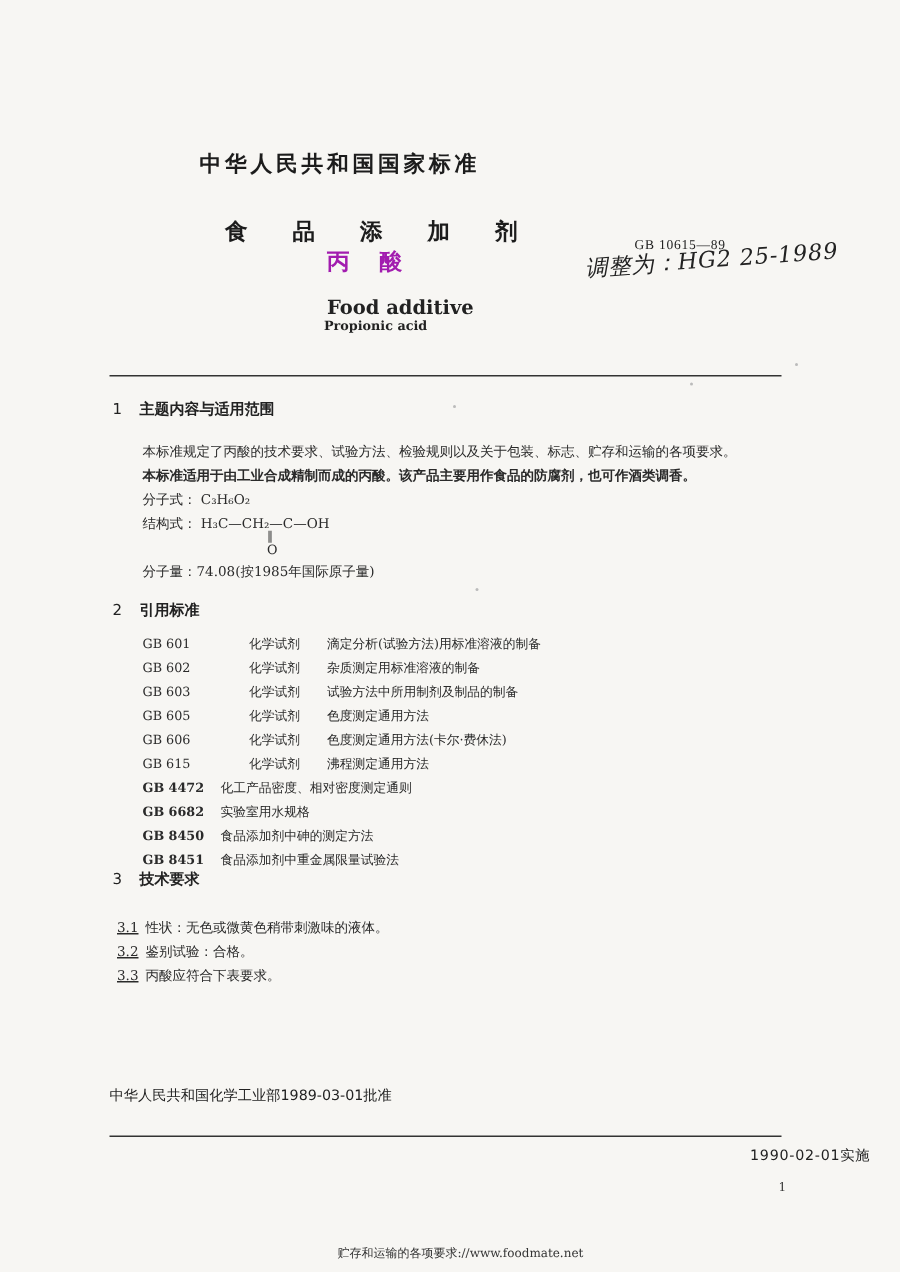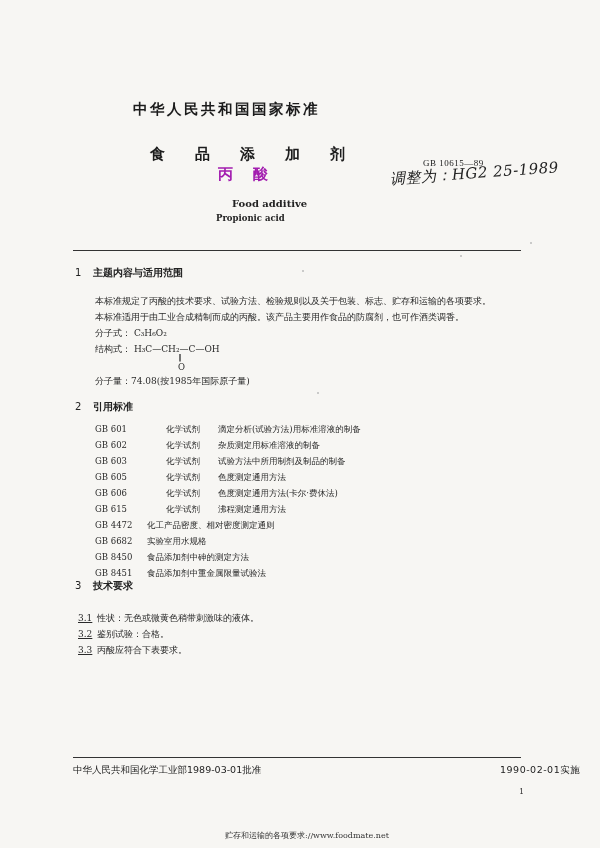--- a/index.html
+++ b/index.html
@@ -9,54 +9,54 @@
       font-family: "DejaVu Serif", "Liberation Serif", serif;
       color: #222;
     }
     .abs { position: absolute; white-space: nowrap; }
     .sans { font-family: "DejaVu Sans", "Liberation Sans", sans-serif; }
     .serif { font-family: "DejaVu Serif", "Liberation Serif", serif; }
 
     #national-std { left: 133px; top: 100px; font-size: 14.5px; font-weight: bold; letter-spacing: 2.5px; color: #1c1c1c; }
     #title-cn { left: 150px; top: 145px; font-size: 15px; font-weight: bold; letter-spacing: 0; color: #1c1c1c; width: 195px; display: flex; justify-content: space-between; }
     #title-sub { left: 218px; top: 165px; font-size: 15px; font-weight: bold; letter-spacing: 20px; color: #a21caf; }
-    #title-en1 { left: 218px; top: 198px; font-size: 10px; font-weight: bold; color: #222; margin-left: 14px; }
+    #title-en1 { left: 218px; top: 198px; font-size: 13px; font-weight: bold; color: #222; }
     #title-en2 { left: 216px; top: 213px; font-size: 8.5px; font-weight: bold; color: #222; }
     #std-number { left: 423px; top: 158px; font-size: 9px; color: #222; letter-spacing: 0.5px; font-family: Liberation Serif, serif; }
     #handwritten { left: 390px; top: 170px; font-size: 15px; font-style: italic; color: #222; font-family: "DejaVu Serif", serif; transform: rotate(-4deg); transform-origin: left center; letter-spacing: 0.5px; }
 
     .hr { position: absolute; height: 0; border-top: 1.4px solid #333; }
     #hr-top { left: 73px; top: 250px; width: 448px; }
     #hr-bottom { left: 73px; top: 757px; width: 448px; }
 
     .sec-h { font-size: 10px; font-weight: bold; color: #222; }
     .sec-h .num { display: inline-block; width: 18px; font-weight: normal; }
     .body-t { font-size: 9px; color: #2a2a2a; }
 
     #sec1 { left: 75px; top: 266px; }
     #s1-p1 { left: 95px; top: 295px; }
-    #s1-p2 { left: 95px; top: 311px; }
+    #s1-p2 { left: 95px; top: 311px; font-weight: bold; }
     #s1-formula { left: 95px; top: 327px; }
     #s1-struct { left: 95px; top: 343px; }
     #s1-dbl { left: 178px; top: 354px; font-size: 8px; line-height: 8px; }
     #s1-o { left: 178px; top: 362px; font-size: 8.5px; }
     #s1-mw { left: 95px; top: 375px; }
 
     #sec2 { left: 75px; top: 400px; }
     .ref-row { position: absolute; left: 95px; font-size: 8.5px; color: #2a2a2a; white-space: nowrap; }
     .ref-code { display: inline-block; }
     .ref-w1 { width: 71px; }
-    .ref-w2 { width: 52px; }
+    .ref-w2 { width: 52px; font-weight: bold; }
     .ref-cat { display: inline-block; width: 52px; }
 
     #sec3 { left: 75px; top: 579px; }
     .req-row { position: absolute; left: 78px; font-size: 9px; color: #2a2a2a; white-space: nowrap; }
     .req-num { display: inline-block; width: 19px; text-decoration: underline; }
 
-    #footer-approve { left: 73px; top: 764px; font-size: 9.5px; color: #222; }
+    #footer-approve { left: 73px; top: 724px; font-size: 9.5px; color: #222; }
     #footer-impl { left: 452px; top: 764px; font-size: 9.5px; color: #222; letter-spacing: 0.5px; margin-left: 48px; }
     #page-num { left: 519px; top: 787px; font-size: 8px; color: #333; }
     #watermark { left: 225px; top: 830px; font-size: 8px; color: #333; }
 
     .speck { position: absolute; width: 2px; height: 2px; background: #bbb; border-radius: 1px; }
   </style>
 </head>
 <body>
 
 <div>

